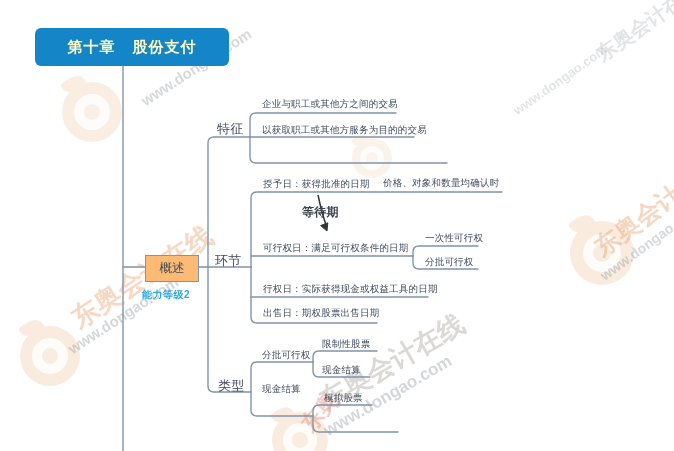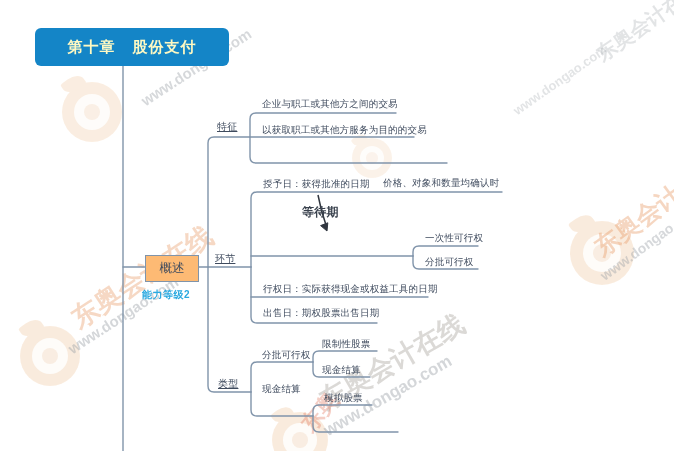--- a/index.html
+++ b/index.html
@@ -25,21 +25,21 @@
   }
   .badge{
     position:absolute;left:142px;top:288px;z-index:3;
     color:#2aa9e0;font-size:10px;font-weight:bold;letter-spacing:0.5px;
   }
   
   .nd{
     position:absolute;z-index:3;white-space:nowrap;
     color:#3f4b5e;font-size:9.5px;letter-spacing:0.2px;line-height:1;
   }
-  .nd.branch{font-size:10px;text-decoration:underline;}
+  .nd.branch{font-size:13px;}
   .nd.wait{font-size:12px;font-weight:bold;color:#39414d;}
   
   .wm{position:absolute;z-index:1;white-space:nowrap;pointer-events:none;
       transform-origin:center;font-weight:bold;}
   .wm-logo{position:absolute;z-index:1;border-radius:50%;background:#f5d9bd;pointer-events:none;}
   .wm-logo::after{content:"";position:absolute;inset:20%;border-radius:50%;background:#fefaf5;}
   .wm-logo::before{content:"";position:absolute;inset:36%;border-radius:50%;background:#f5ddc6;z-index:1;}
   .wm-flame{position:absolute;width:38%;height:24%;left:0;top:-8%;
     background:#f5d9bd;border-radius:15% 60% 15% 60%;transform:rotate(-35deg);}
 </style>
@@ -111,20 +111,21 @@
   <div class="nd branch" style="left:217px;top:122px;">特征</div>
   <div class="nd branch" style="left:215px;top:254px;">环节</div>
   <div class="nd branch" style="left:218px;top:379px;">类型</div>
 
   <div class="nd" style="left:262px;top:125px;">以获取职工或其他方服务为目的的交易</div>
   <div class="nd" style="left:262px;top:99px;">企业与职工或其他方之间的交易</div>
 
   <div class="nd" style="left:263px;top:179px;">授予日：获得批准的日期</div>
   <div class="nd" style="left:383px;top:178px;">价格、对象和数量均确认时</div>
   <div class="nd wait" style="left:302px;top:206px;">等待期</div>
+  <div class="nd" style="left:263px;top:243px;">可行权日：满足可行权条件的日期</div>
   <div class="nd" style="left:425px;top:233px;">一次性可行权</div>
   <div class="nd" style="left:425px;top:257px;">分批可行权</div>
   <div class="nd" style="left:263px;top:284px;">行权日：实际获得现金或权益工具的日期</div>
   <div class="nd" style="left:263px;top:308px;">出售日：期权股票出售日期</div>
 
   <div class="nd" style="left:262px;top:350px;">分批可行权</div>
   <div class="nd" style="left:322px;top:339px;">限制性股票</div>
   <div class="nd" style="left:322px;top:365px;">现金结算</div>
   <div class="nd" style="left:262px;top:384px;">现金结算</div>
   <div class="nd" style="left:324px;top:393px;">模拟股票</div>

